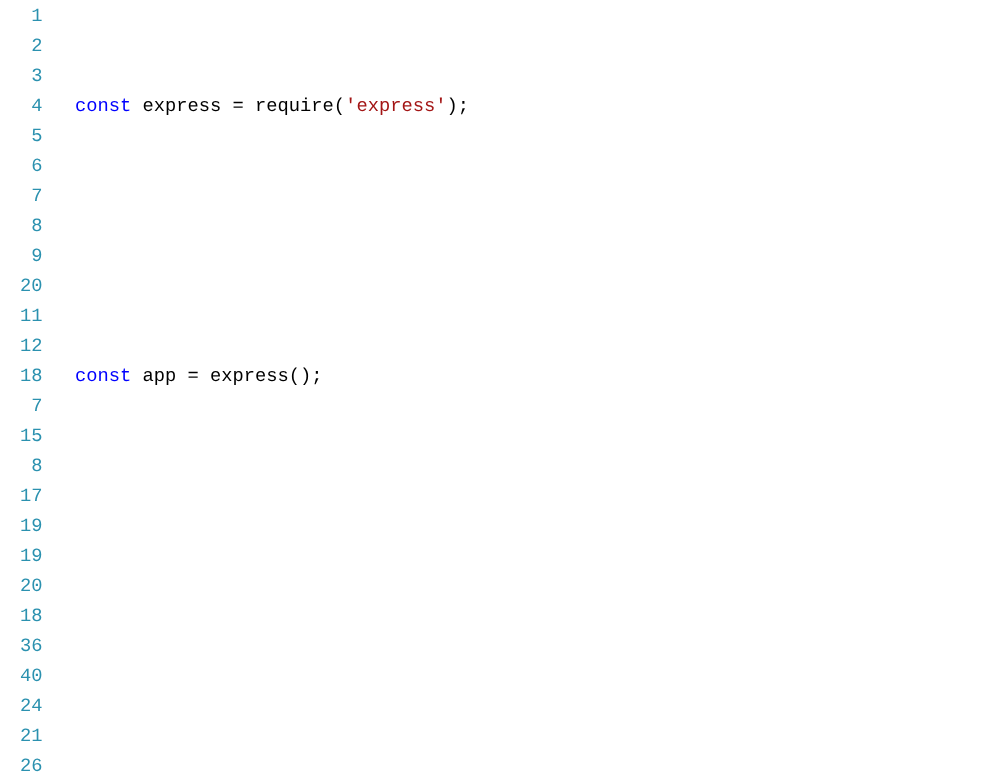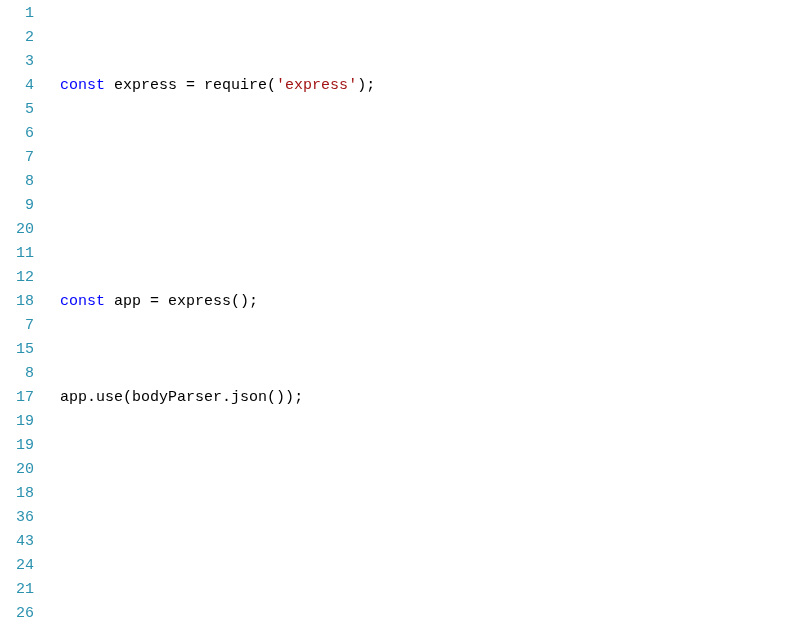--- a/index.html
+++ b/index.html
@@ -59,36 +59,35 @@
     <div class="ln">18</div>
     <div class="ln">7</div>
     <div class="ln">15</div>
     <div class="ln">8</div>
     <div class="ln">17</div>
     <div class="ln">19</div>
     <div class="ln">19</div>
     <div class="ln">20</div>
     <div class="ln">18</div>
     <div class="ln">36</div>
-    <div class="ln">43</div>
+    <div class="ln">40</div>
     <div class="ln">24</div>
     <div class="ln">21</div>
     <div class="ln">26</div>
   </div>
 
   <div class="code">
     
     <div class="row"><span class="tok-kw">const</span><span> </span><span class="tok-ident">express</span><span class="tok-punc"> = </span><span class="tok-call">require</span><span class="tok-punc">(</span><span class="tok-str">'</span><span class="tok-str">express</span><span class="tok-str">'</span><span class="tok-punc">)</span><span class="tok-punc">;</span></div>
     
     
     <div class="row"></div>
     
     <div class="row"><span class="tok-kw">const</span><span> </span><span class="tok-ident">app</span><span class="tok-punc"> = </span><span class="tok-call">express</span><span class="tok-punc">();</span></div>
     
-    <div class="row"><span class="tok-ident">app</span><span class="tok-punc">.</span><span class="tok-call">use</span><span class="tok-punc">(</span><span class="tok-ident">bodyParser</span><span class="tok-punc">.</span><span class="tok-call">json</span><span class="tok-punc">())</span><span class="tok-punc">;</span></div>
     
     <div class="row"></div>
     
     
     
     
     
     
     
     

